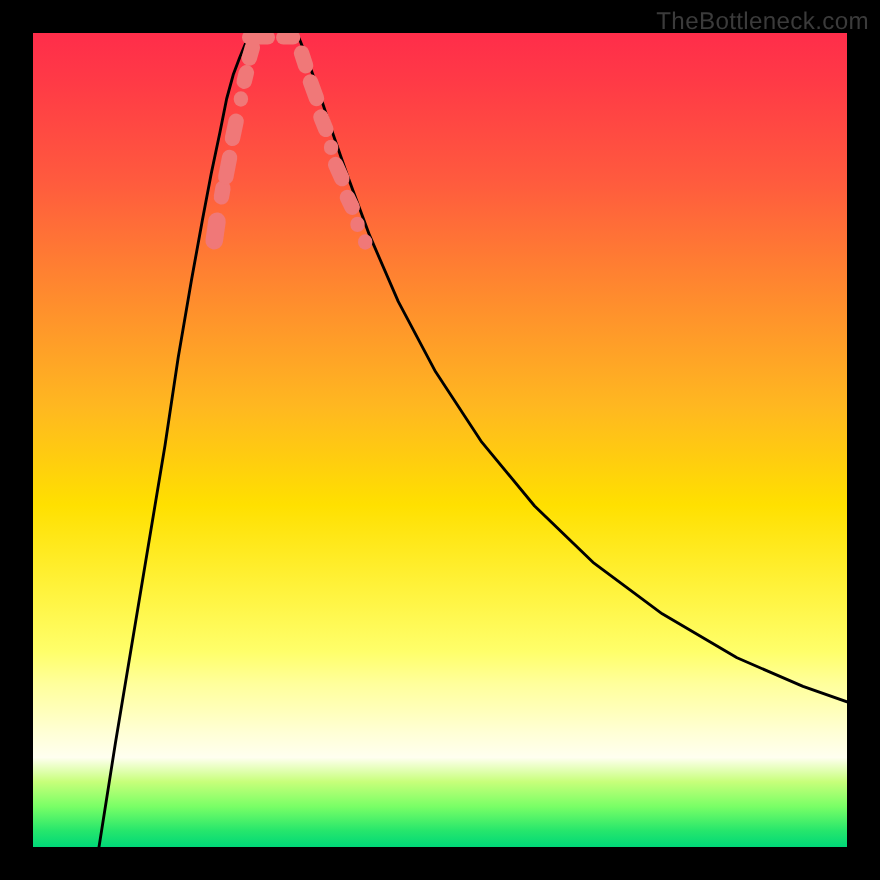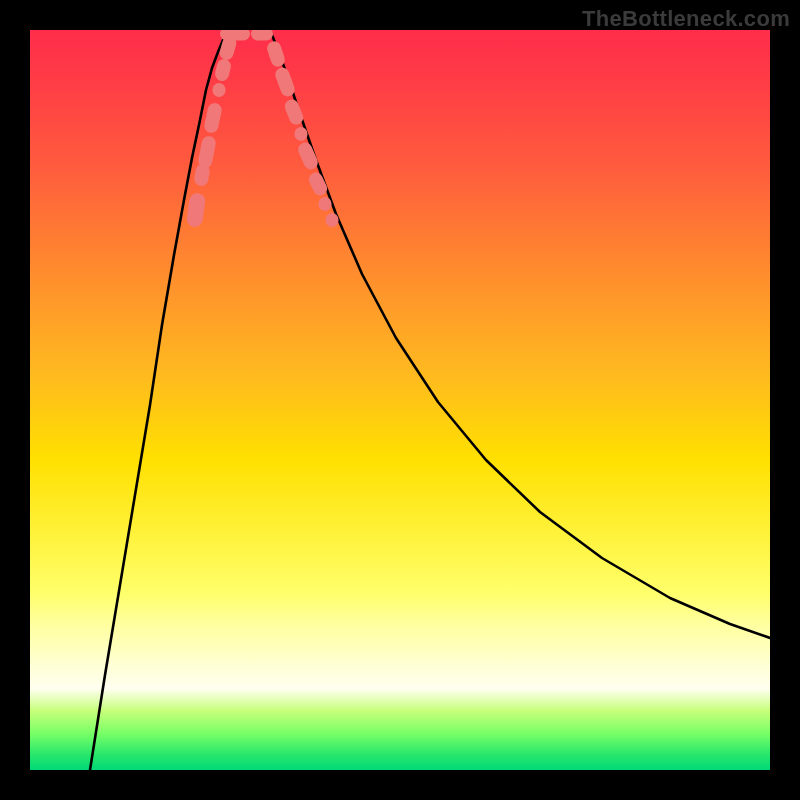--- a/index.html
+++ b/index.html
@@ -45,21 +45,21 @@
   .curve-layer {
     position: absolute;
     left: 0; top: 0; width: 100%; height: 100%;
   }
   .watermark {
     position: absolute;
     top: 6px;
     right: 10px;
     color: #3b3b3b;
     font-size: 22px;
-    font-weight: 700;
+    font-weight: 400;
     letter-spacing: 0.3px;
     user-select: none;
   }
 </style>
 </head>
 <body>
 
 <div class="watermark">TheBottleneck.com</div>
 
 <div class="frame">

